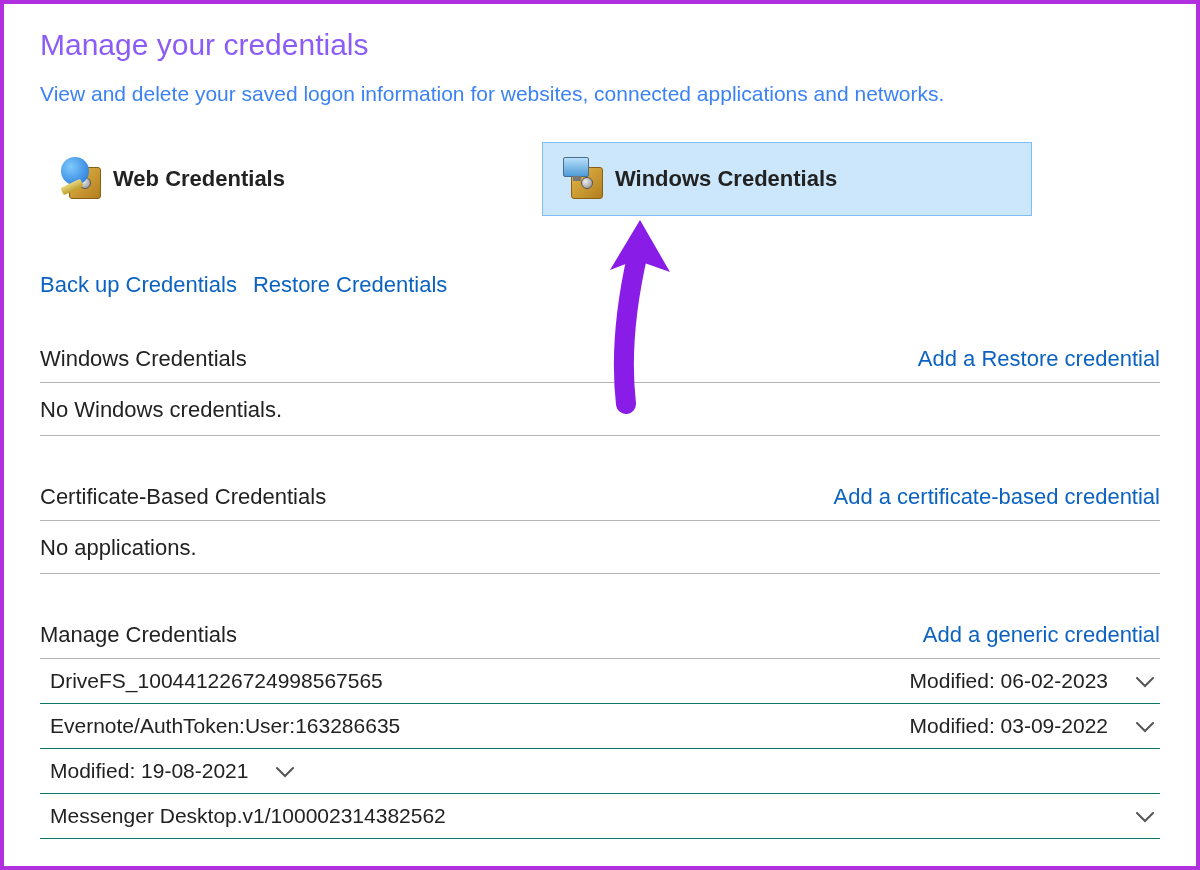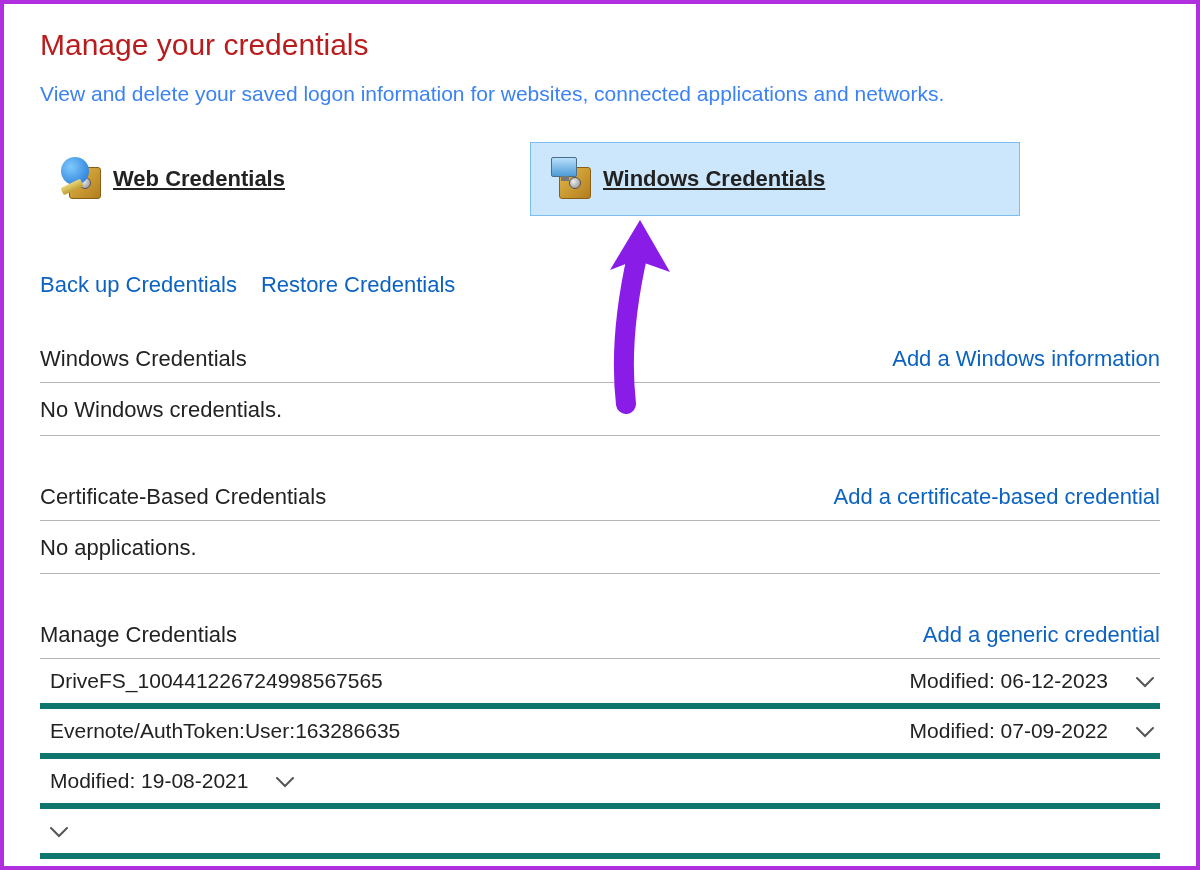--- a/index.html
+++ b/index.html
@@ -6,24 +6,24 @@
 body {
   font-family: "Segoe UI", -apple-system, sans-serif;
   background: #fff;
   width: 1200px;
   height: 870px;
   border: 4px solid #b030e0;
   padding: 24px 36px;
   position: relative;
   color: #222;
 }
-.page-title { color: #b91c1c; font-size: 30px; font-weight: 400; margin-bottom: 20px; }
+.page-title { color: #8b5cf6; font-size: 30px; font-weight: 400; margin-bottom: 20px; }
 .page-subtitle { font-size: 21px; color: #3b82f6; margin-bottom: 36px; }
 
-.tabs { display: flex; gap: 0; margin-bottom: 56px; text-decoration: underline; }
+.tabs { display: flex; gap: 12px; margin-bottom: 56px; }
 .tab {
   display: flex; align-items: center; gap: 8px;
   padding: 14px 20px; font-size: 22px; font-weight: 600;
   width: 490px; cursor: pointer;
   border: 1px solid transparent;
 }
 .tab:first-child { width: 490px; }
 .tab.active { background: #cce6fb; border: 1px solid #7ebdf1; }
 
 .icon-safe {
@@ -52,36 +52,36 @@
 .monitor {
   position: absolute; left: 0; top: 0; width: 26px; height: 20px;
   background: linear-gradient(#b8e0fb, #4e9bd6);
   border: 1px solid #4b6c8a; border-radius: 2px;
 }
 .monitor::after {
   content: ""; position: absolute; left: 9px; bottom: -5px; width: 8px; height: 5px;
   background: #777;
 }
 
-.action-links { display: flex; gap: 24px; margin-bottom: 40px; }
+.action-links { display: flex; gap: 16px; margin-bottom: 40px; }
 .link { color: #0b62c1; font-size: 22px; cursor: pointer; }
 
 .section { margin-bottom: 40px; }
 .section-header {
   display: flex; justify-content: space-between; align-items: baseline;
   border-bottom: 1px solid #b5b5b5; padding: 8px 0 10px 0; font-size: 22px;
 }
 .section-empty {
   font-size: 22px; padding: 14px 0 12px 0;
   border-bottom: 1px solid #b5b5b5;
 }
 
 .cred-row {
   display: flex; align-items: center; justify-content: space-between;
-  border-bottom: 6px solid #0f766e; padding: 10px 6px 10px 10px;
+  border-bottom: 1px solid #0f766e; padding: 10px 6px 10px 10px;
   font-size: 21px; cursor: pointer; gap: 24px;
 }
 .mod-wrap { display: flex; align-items: center; gap: 28px; white-space: nowrap; }
 .chevron { color: #555; }
 
 .arrow-annotation {
   position: absolute; left: 572px; top: 210px; pointer-events: none;
 }
 </style>
 </head>
@@ -111,21 +111,21 @@
 </div>
 
 <div class="action-links">
   <span class="link">Back up Credentials</span>
   <span class="link">Restore Credentials</span>
 </div>
 
 <div class="section">
   <div class="section-header">
     <span>Windows Credentials</span>
-    <span class="link">Add a Windows information</span>
+    <span class="link">Add a Restore credential</span>
   </div>
   <div class="section-empty">No Windows credentials.</div>
 </div>
 
 <div class="section">
   <div class="section-header">
     <span>Certificate-Based Credentials</span>
     <span class="link">Add a certificate-based credential</span>
   </div>
   <div class="section-empty">No applications.</div>
@@ -133,44 +133,45 @@
 
 <div class="section">
   <div class="section-header">
     <span>Manage Credentials</span>
     <span class="link">Add a generic credential</span>
   </div>
   <div id="generic-list">
       <div class="cred-row">
         <span>DriveFS_100441226724998567565</span>
         <span class="mod-wrap">
-          <span>Modified:  06-12-2023</span>
+          <span>Modified:  06-02-2023</span>
           <span class="chevron"><svg width="18" height="12" viewBox="0 0 18 12">
               <path d="M1 2 L9 10 L17 2" stroke="#555" stroke-width="2" fill="none" stroke-linecap="round"></path>
             </svg></span>
         </span>
       </div>
       <div class="cred-row">
         <span>Evernote/AuthToken:User:163286635</span>
         <span class="mod-wrap">
-          <span>Modified:  07-09-2022</span>
+          <span>Modified:  03-09-2022</span>
           <span class="chevron"><svg width="18" height="12" viewBox="0 0 18 12">
               <path d="M1 2 L9 10 L17 2" stroke="#555" stroke-width="2" fill="none" stroke-linecap="round"></path>
             </svg></span>
         </span>
       </div>
       <div class="cred-row">
         <span class="mod-wrap">
           <span>Modified:  19-08-2021</span>
           <span class="chevron"><svg width="18" height="12" viewBox="0 0 18 12">
               <path d="M1 2 L9 10 L17 2" stroke="#555" stroke-width="2" fill="none" stroke-linecap="round"></path>
             </svg></span>
         </span>
       </div>
       <div class="cred-row">
+        <span>Messenger Desktop.v1/100002314382562</span>
         <span class="mod-wrap">
           <span class="chevron"><svg width="18" height="12" viewBox="0 0 18 12">
               <path d="M1 2 L9 10 L17 2" stroke="#555" stroke-width="2" fill="none" stroke-linecap="round"></path>
             </svg></span>
         </span>
       </div>
     </div>
 </div>
 
 <svg class="arrow-annotation" width="110" height="200" viewBox="0 0 110 200">

